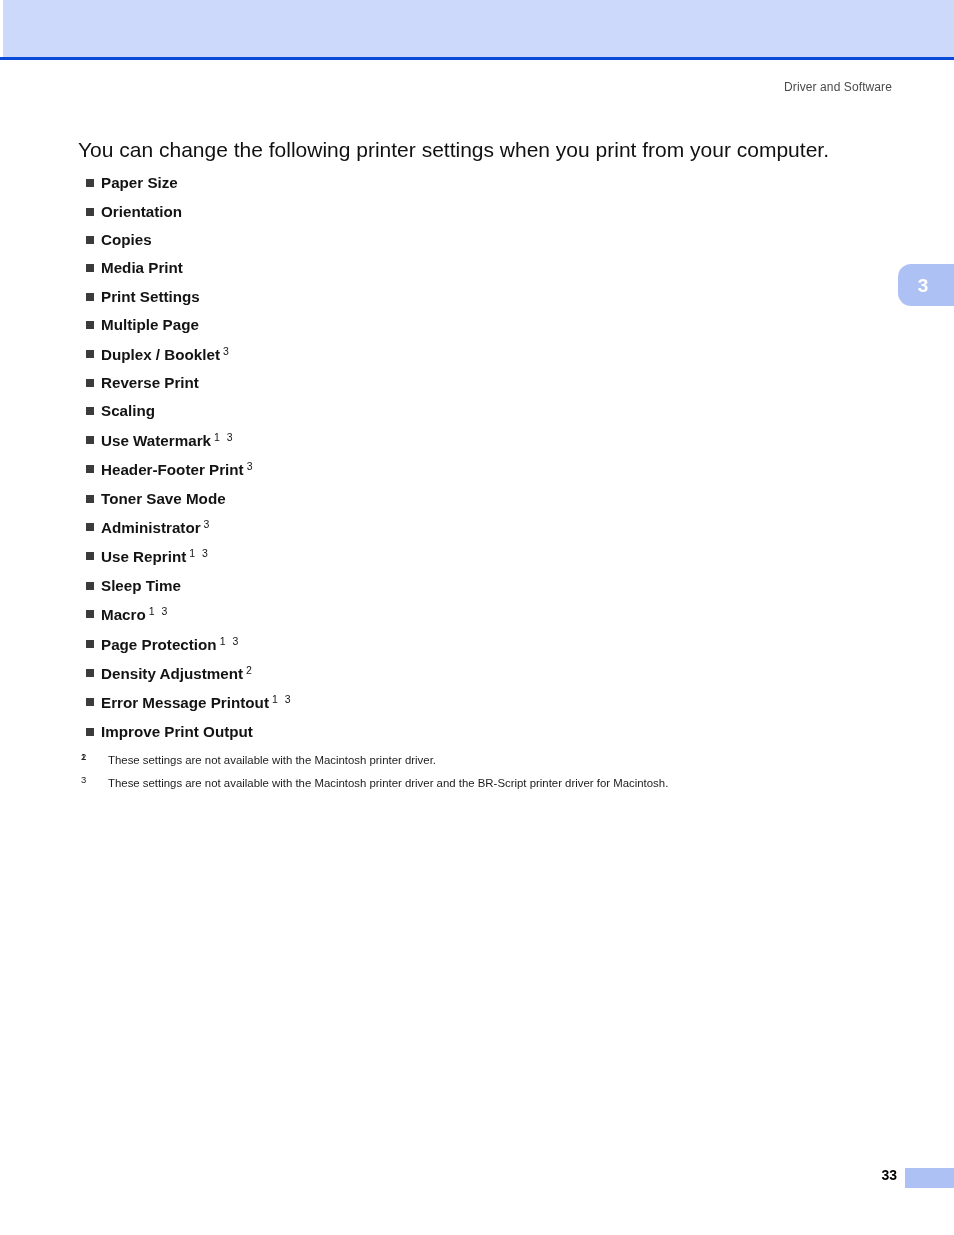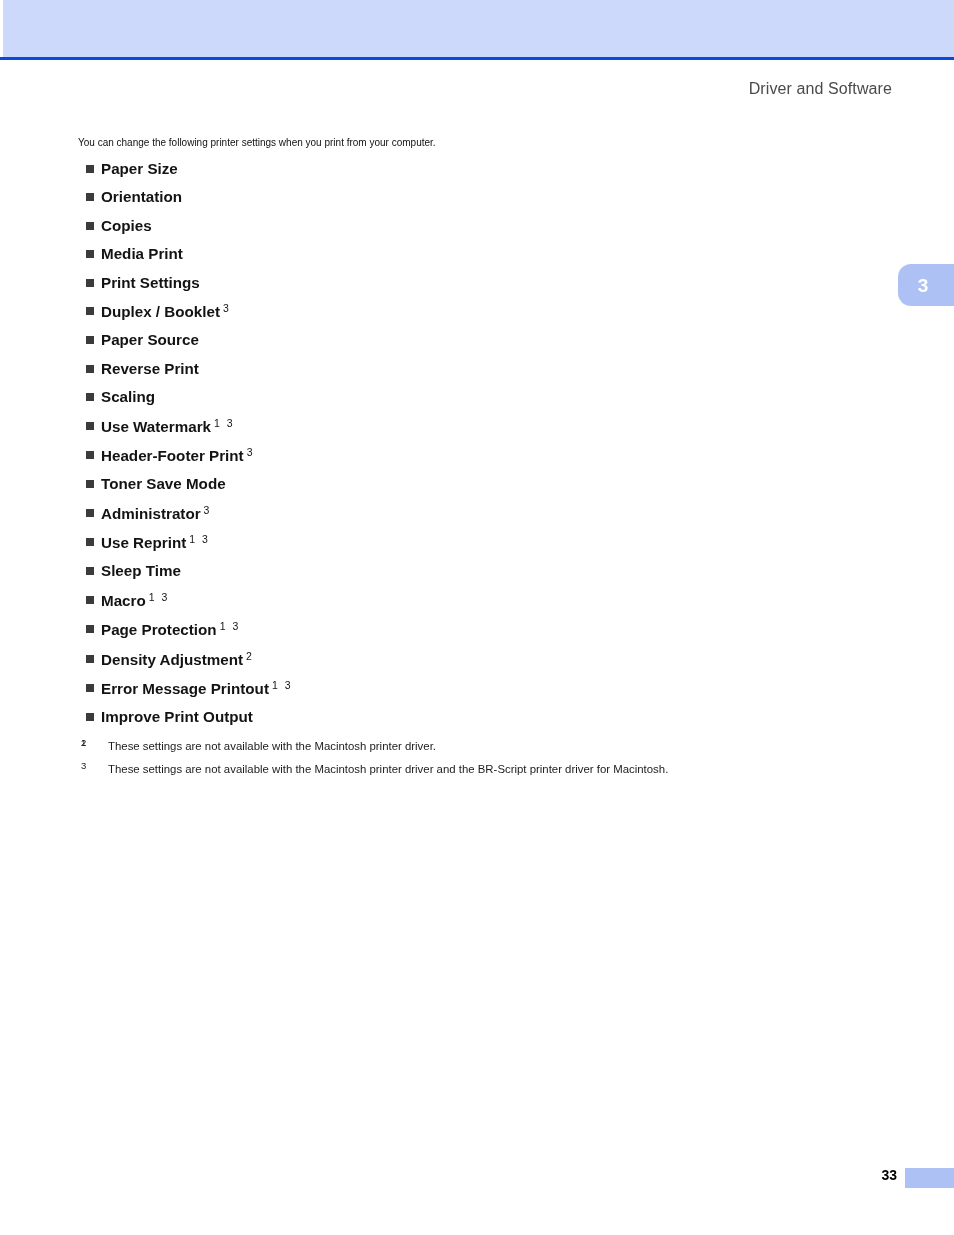--- a/index.html
+++ b/index.html
@@ -33,21 +33,21 @@
     width: 954px;
     height: 3px;
     background: #0a4ad8;
   }
 
   
   .running-header {
     position: absolute;
     right: 62px;
     top: 80px;
-    font-size: 16px;
+    font-size: 12px;
     color: #4a4a4a;
     letter-spacing: 0.1px;
     white-space: nowrap;
     text-align: center;
   }
 
   
   .chapter-tab {
     position: absolute;
     right: 0;
@@ -70,21 +70,21 @@
   }
 
   
   .content {
     position: absolute;
     left: 78px;
     top: 136px;
     width: 800px;
   }
   .intro {
-    font-size: 10px;
+    font-size: 21px;
     color: #111111;
     line-height: 1.3;
     margin: 0 0 12px 0;
   }
 
   ul.settings-list {
     list-style: none;
     margin: 0;
     padding: 0;
   }
@@ -184,22 +184,22 @@
 
   <p class="intro">You can change the following printer settings when you print from your computer.</p>
 
   <ul class="settings-list">
 
   <li class="nomark"><span class="bullet-square"></span><span class="label">Paper Size</span></li>
       <li class="nomark"><span class="bullet-square"></span><span class="label">Orientation</span></li>
       <li class="nomark"><span class="bullet-square"></span><span class="label">Copies</span></li>
       <li class="nomark"><span class="bullet-square"></span><span class="label">Media Print</span></li>
       <li class="nomark"><span class="bullet-square"></span><span class="label">Print Settings</span></li>
+      <li class="nomark"><span class="bullet-square"></span><span class="label">Multiple Page</span></li>
       <li><span class="bullet-square"></span><span class="label">Duplex / Booklet</span><span class="marks">3</span></li>
-      <li class="nomark"><span class="bullet-square"></span><span class="label">Paper Source</span></li>
       <li class="nomark"><span class="bullet-square"></span><span class="label">Reverse Print</span></li>
       <li class="nomark"><span class="bullet-square"></span><span class="label">Scaling</span></li>
       <li><span class="bullet-square"></span><span class="label">Use Watermark</span><span class="marks">1 3</span></li>
       <li><span class="bullet-square"></span><span class="label">Header-Footer Print</span><span class="marks">3</span></li>
       <li class="nomark"><span class="bullet-square"></span><span class="label">Toner Save Mode</span></li>
       <li><span class="bullet-square"></span><span class="label">Administrator</span><span class="marks">3</span></li>
       <li><span class="bullet-square"></span><span class="label">Use Reprint</span><span class="marks">1 3</span></li>
       <li class="nomark"><span class="bullet-square"></span><span class="label">Sleep Time</span></li>
       <li><span class="bullet-square"></span><span class="label">Macro</span><span class="marks">1 3</span></li>
       <li><span class="bullet-square"></span><span class="label">Page Protection</span><span class="marks">1 3</span></li>

